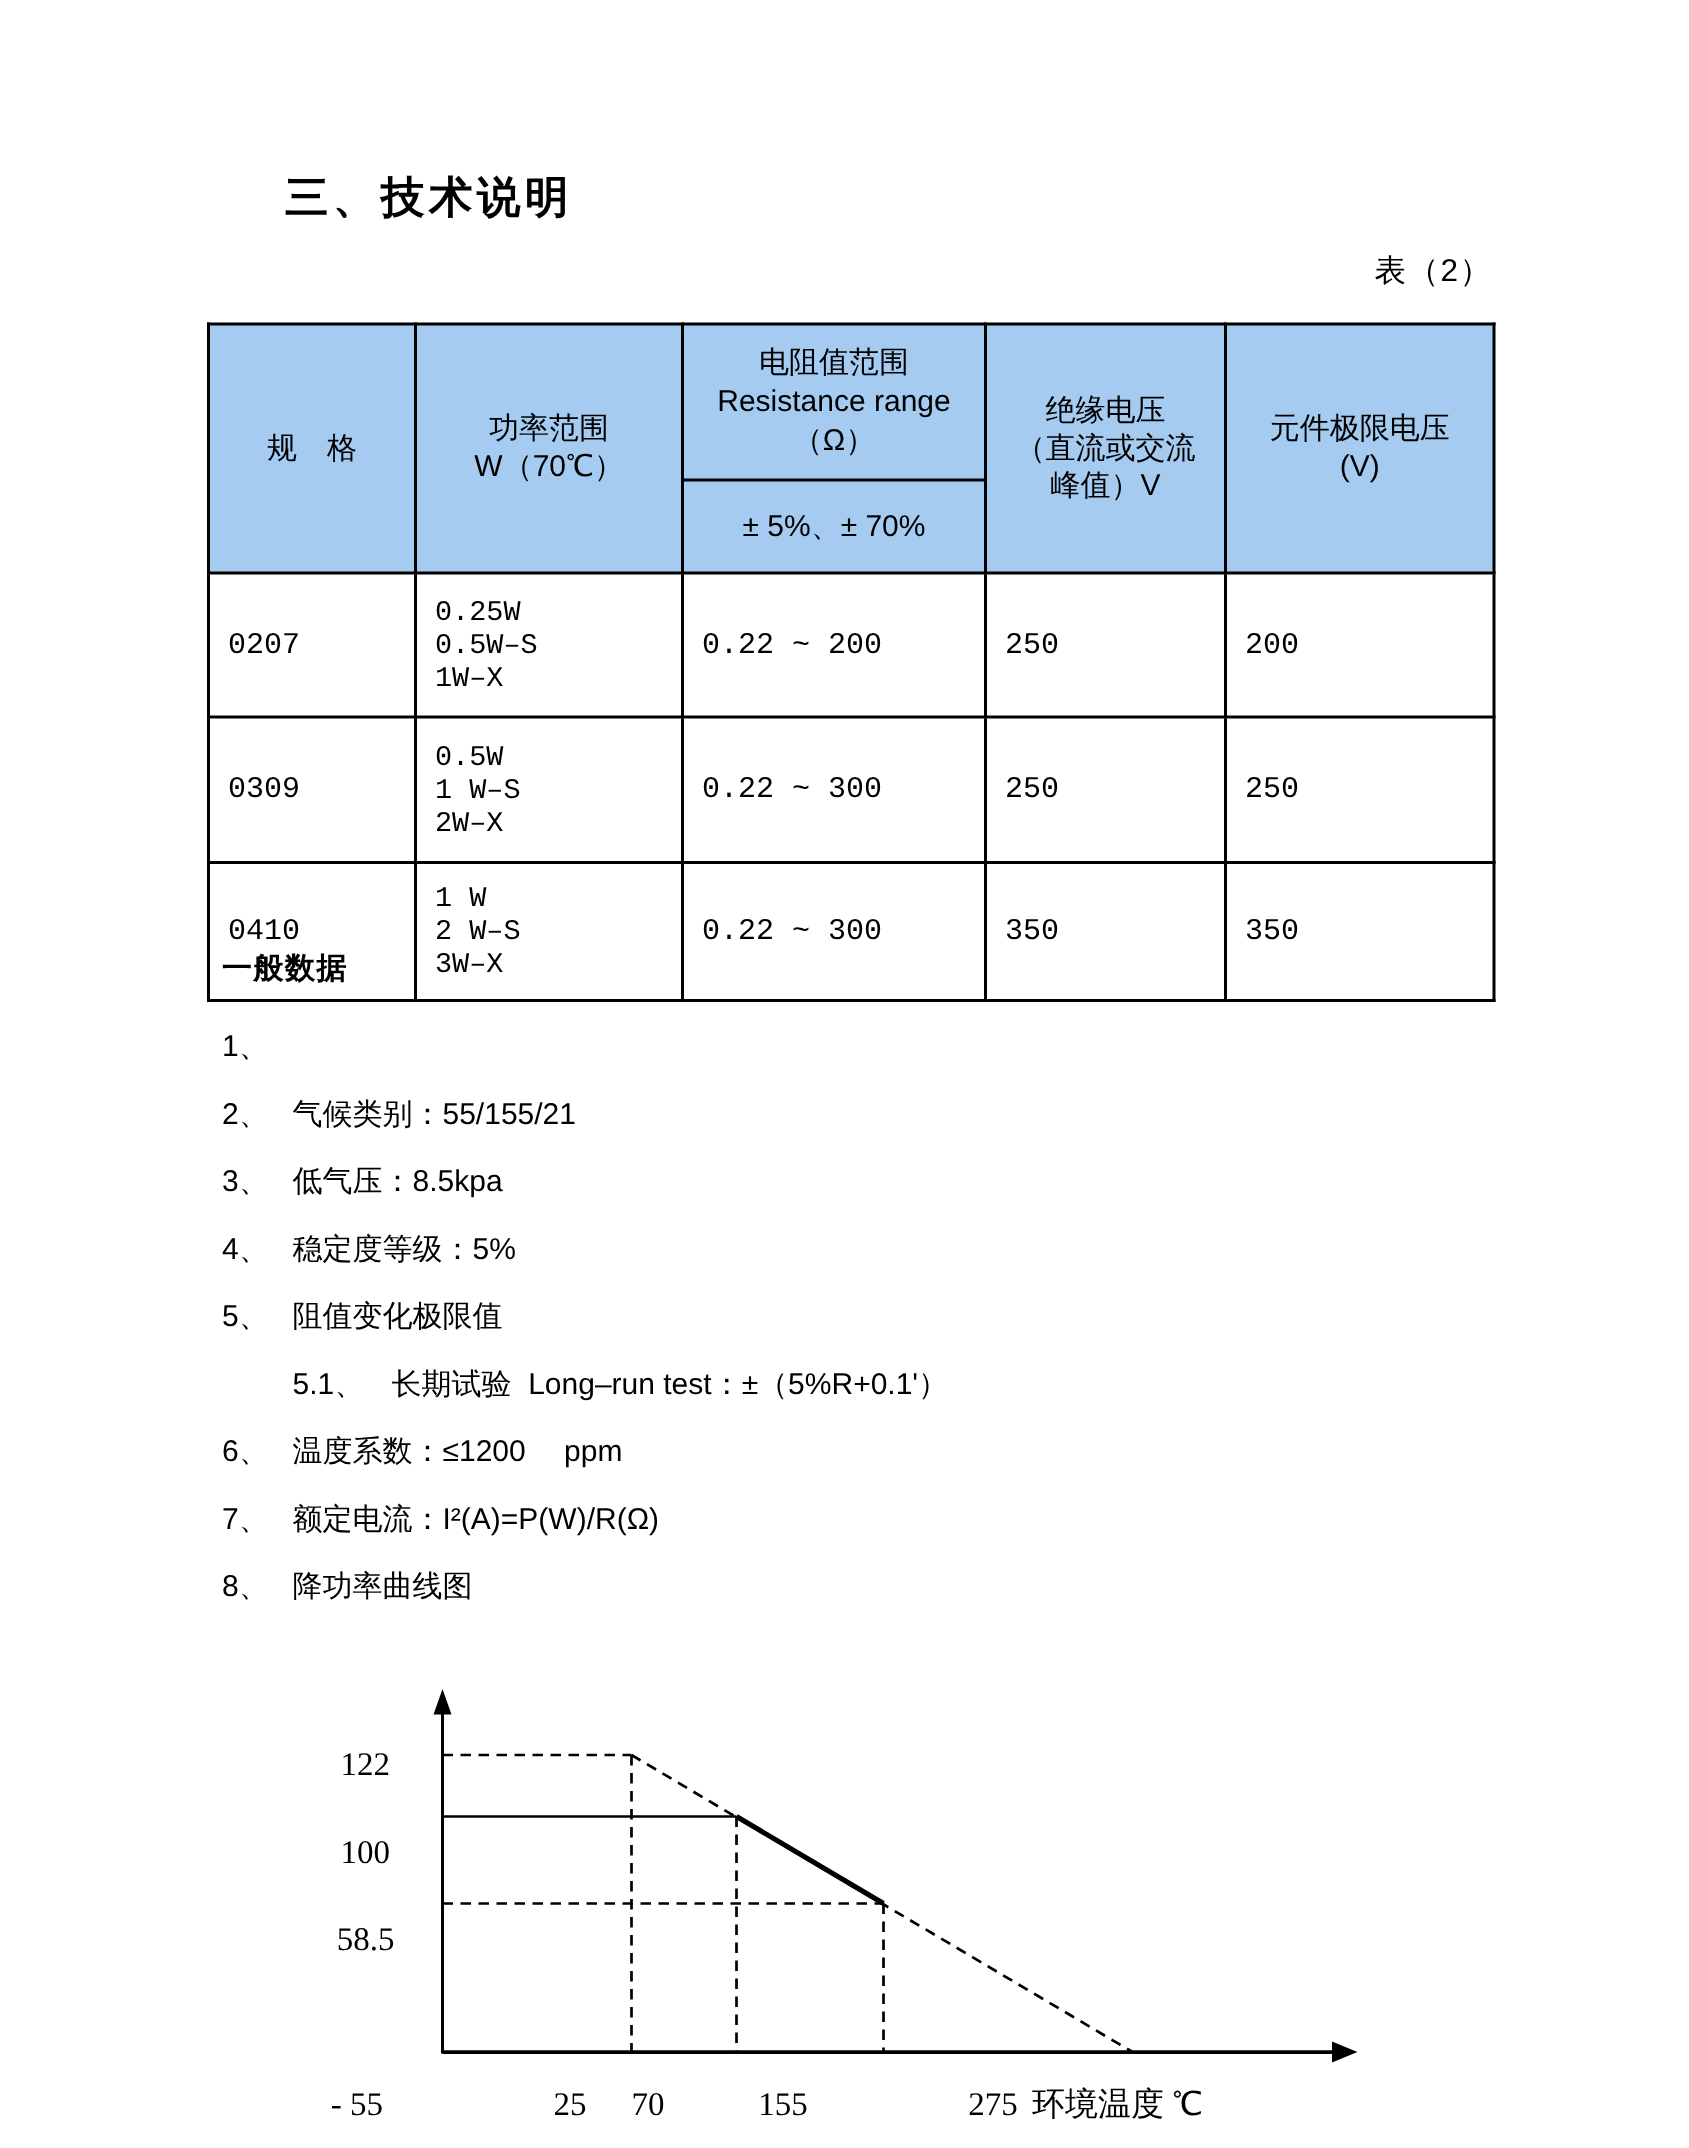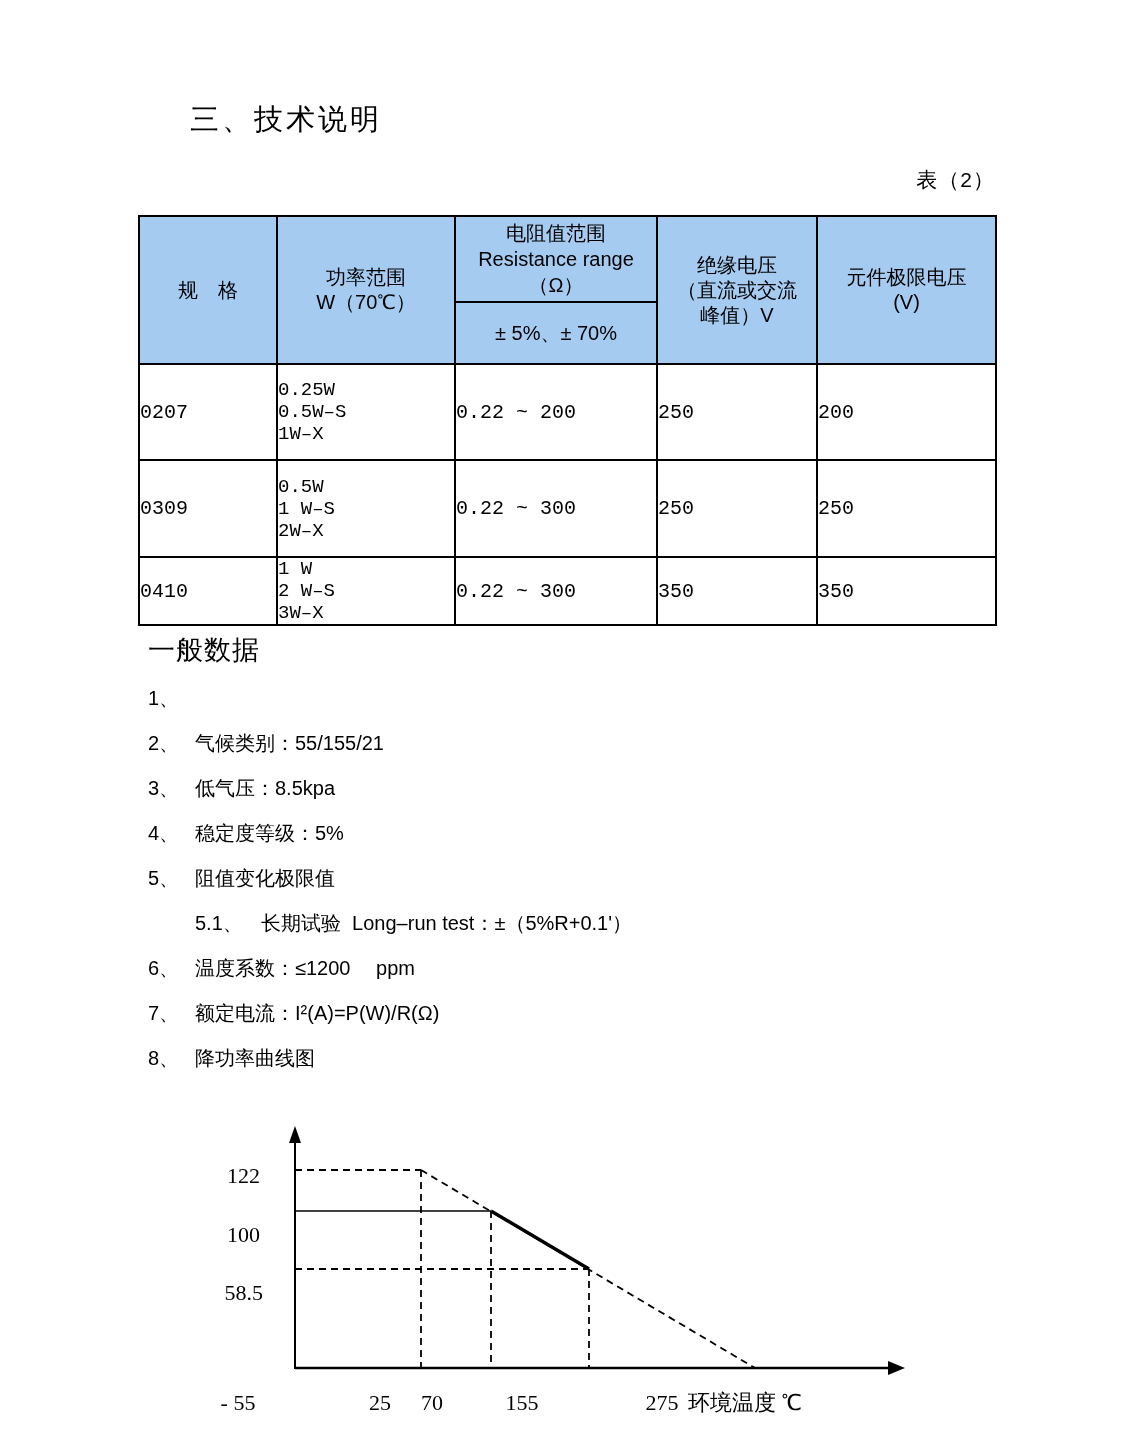--- a/index.html
+++ b/index.html
@@ -2,37 +2,37 @@
 <html><head>
 <meta charset="utf-8">
 <style>
   html,body { margin:0; padding:0; }
   body {
     width:1126px; height:1432px; position:relative; background:#ffffff;
     font-family:"Liberation Sans", sans-serif; color:#000;
   }
   .abs { position:absolute; }
 
-  #sec-title { left:190px; top:100px; font-size:29px; font-weight:normal; letter-spacing:3px; }
+  #sec-title { left:190px; top:112px; font-size:29px; font-weight:bold; letter-spacing:3px; }
   #tbl-caption { left:138px; top:166px; width:857px; text-align:right; font-size:21px; letter-spacing:1px; }
 
   table#spec {
     position:absolute; left:138px; top:215px; width:857px;
     border-collapse:collapse; table-layout:fixed;
   }
   #spec th, #spec td {
-    border:2.5px solid #000; padding:0; vertical-align:middle;
+    border:2.5px solid #000; padding:12px; vertical-align:middle;
     font-weight:normal; font-size:20px; line-height:25px; color:#000;
   }
   #spec thead th { background:#a5cbf1; }
   #spec td { font-size:20px;font-family:Liberation Mono, monospace; }
   #spec .pw div { line-height:22px; font-size:19px; }
   .pre { white-space:pre; }
 
-  #gen-heading { left:148px; top:632px; font-size:27px; font-weight:normal; letter-spacing:1px; }
+  #gen-heading { left:148px; top:632px; font-size:20px; font-weight:bold; letter-spacing:1px; }
 
   #gen-list { left:148px; top:687px; display:flex; flex-direction:column; gap:22px; }
   .gitem { display:flex; font-size:20px; line-height:23px; }
   .gitem .gnum { width:47px; flex:0 0 auto; white-space:pre; }
   .gitem.sub { margin-left:47px; }
   .gitem.sub .gnum { width:66px; }
   .gtext { white-space:pre; }
 
   #derating { position:absolute; left:160px; top:1125px; }
   #derating text { fill:#000; font-family:"Liberation Serif", serif; font-size:22px; }

